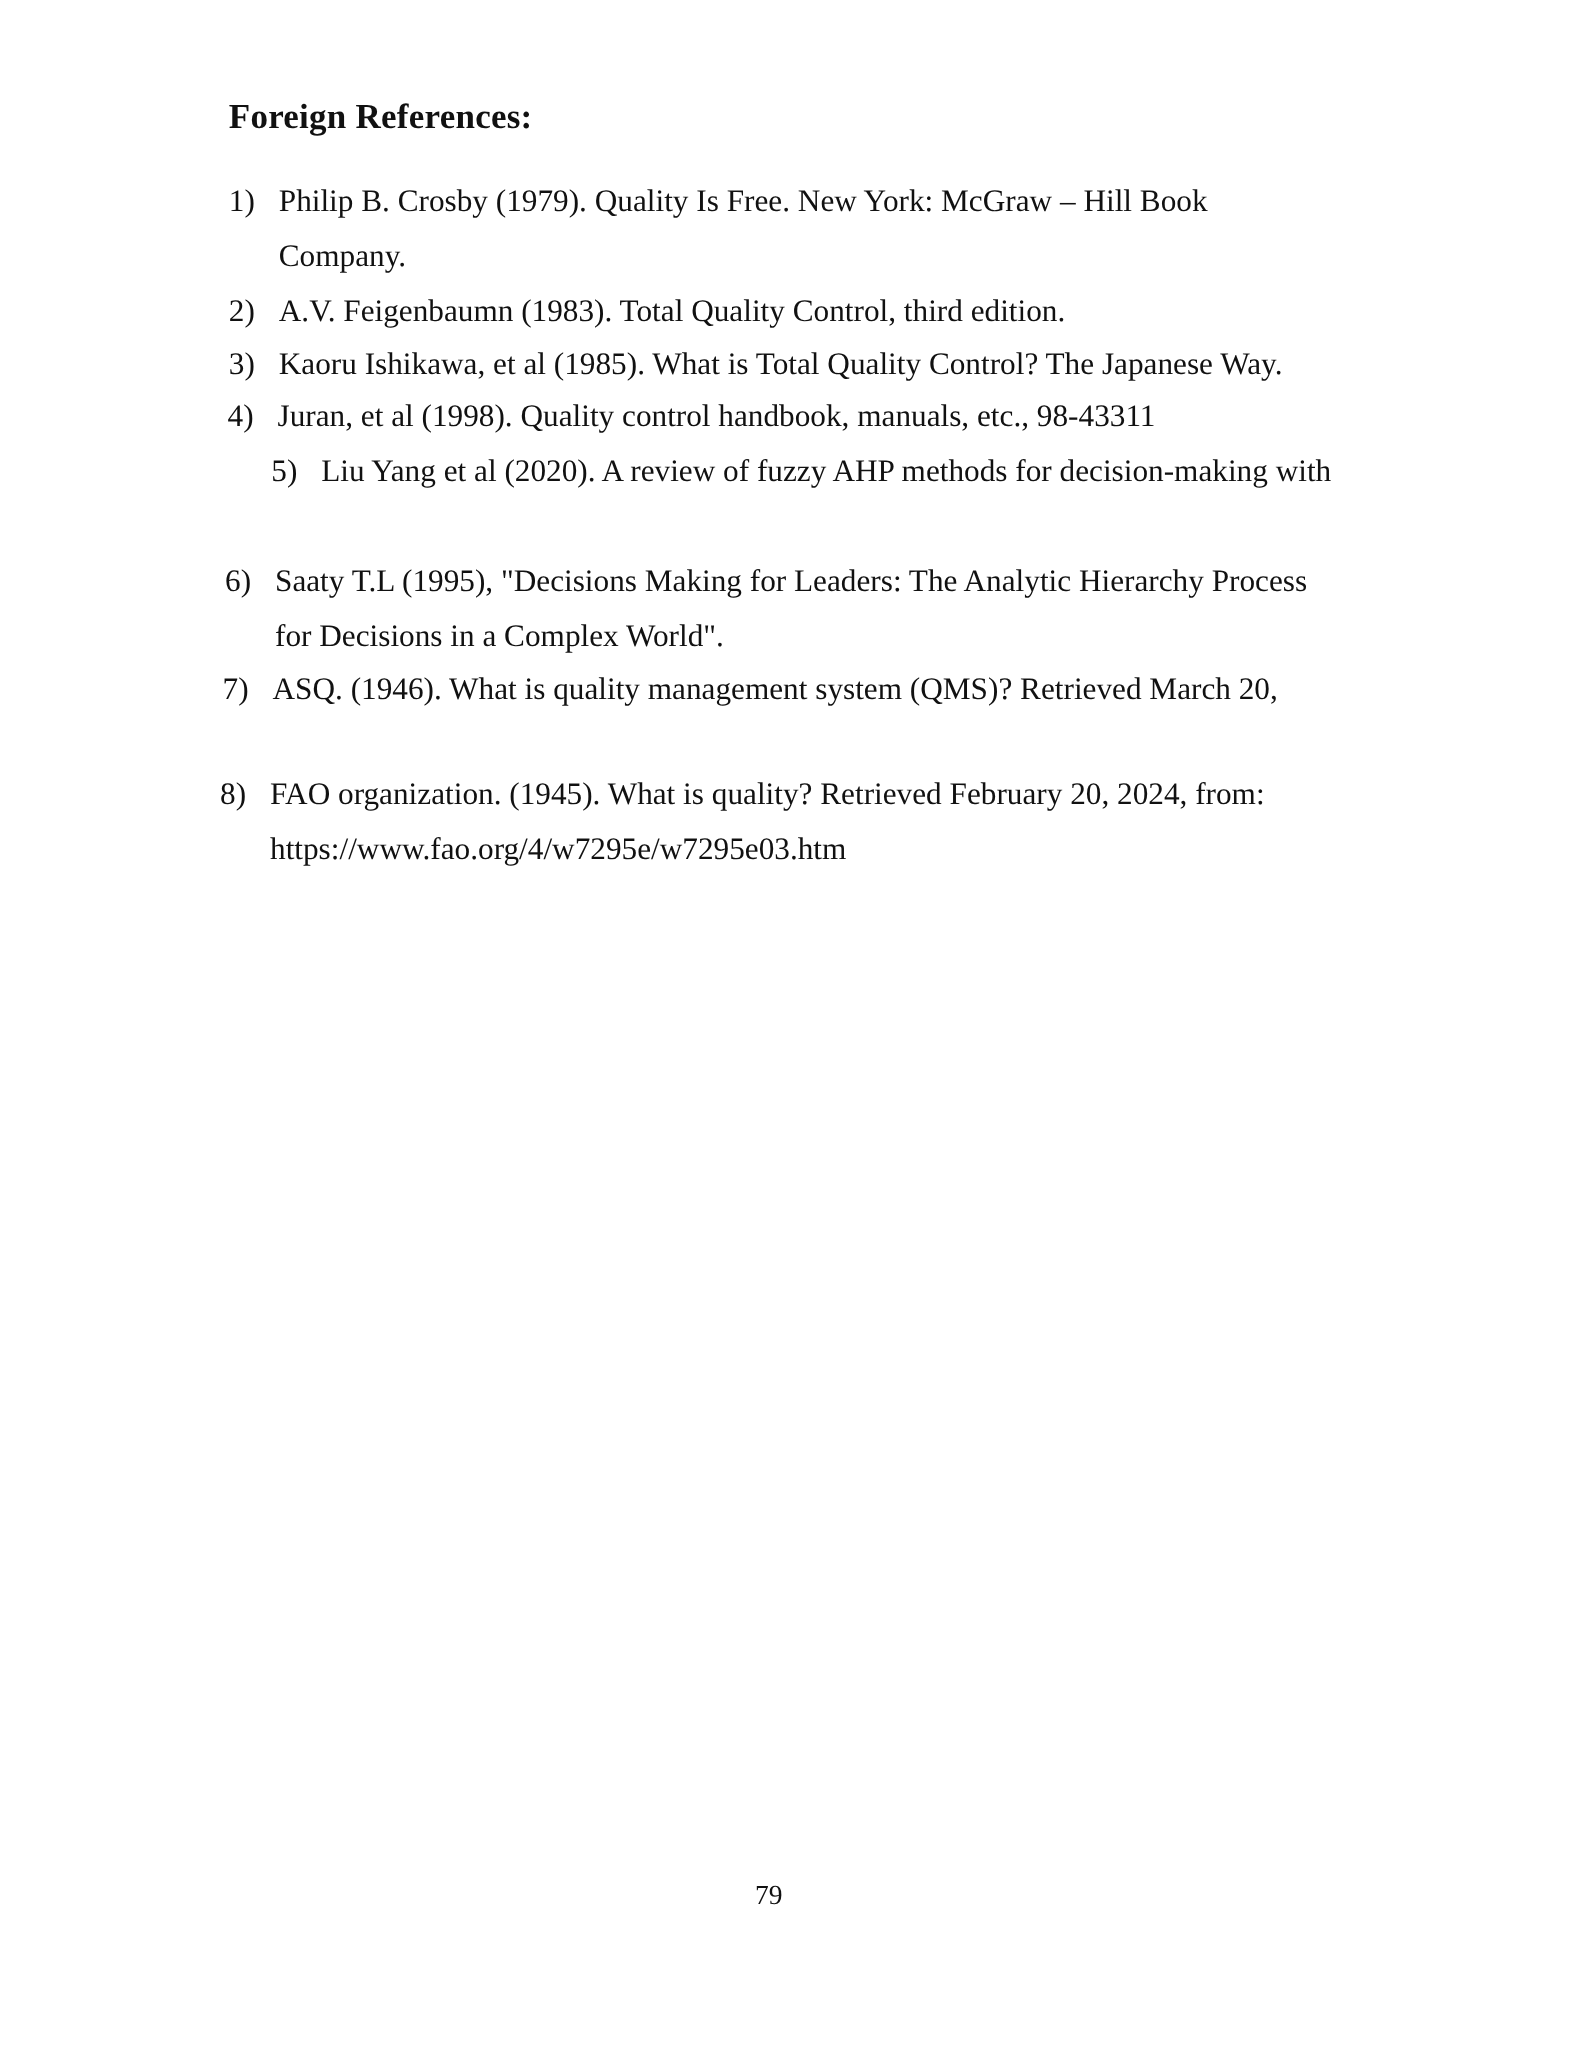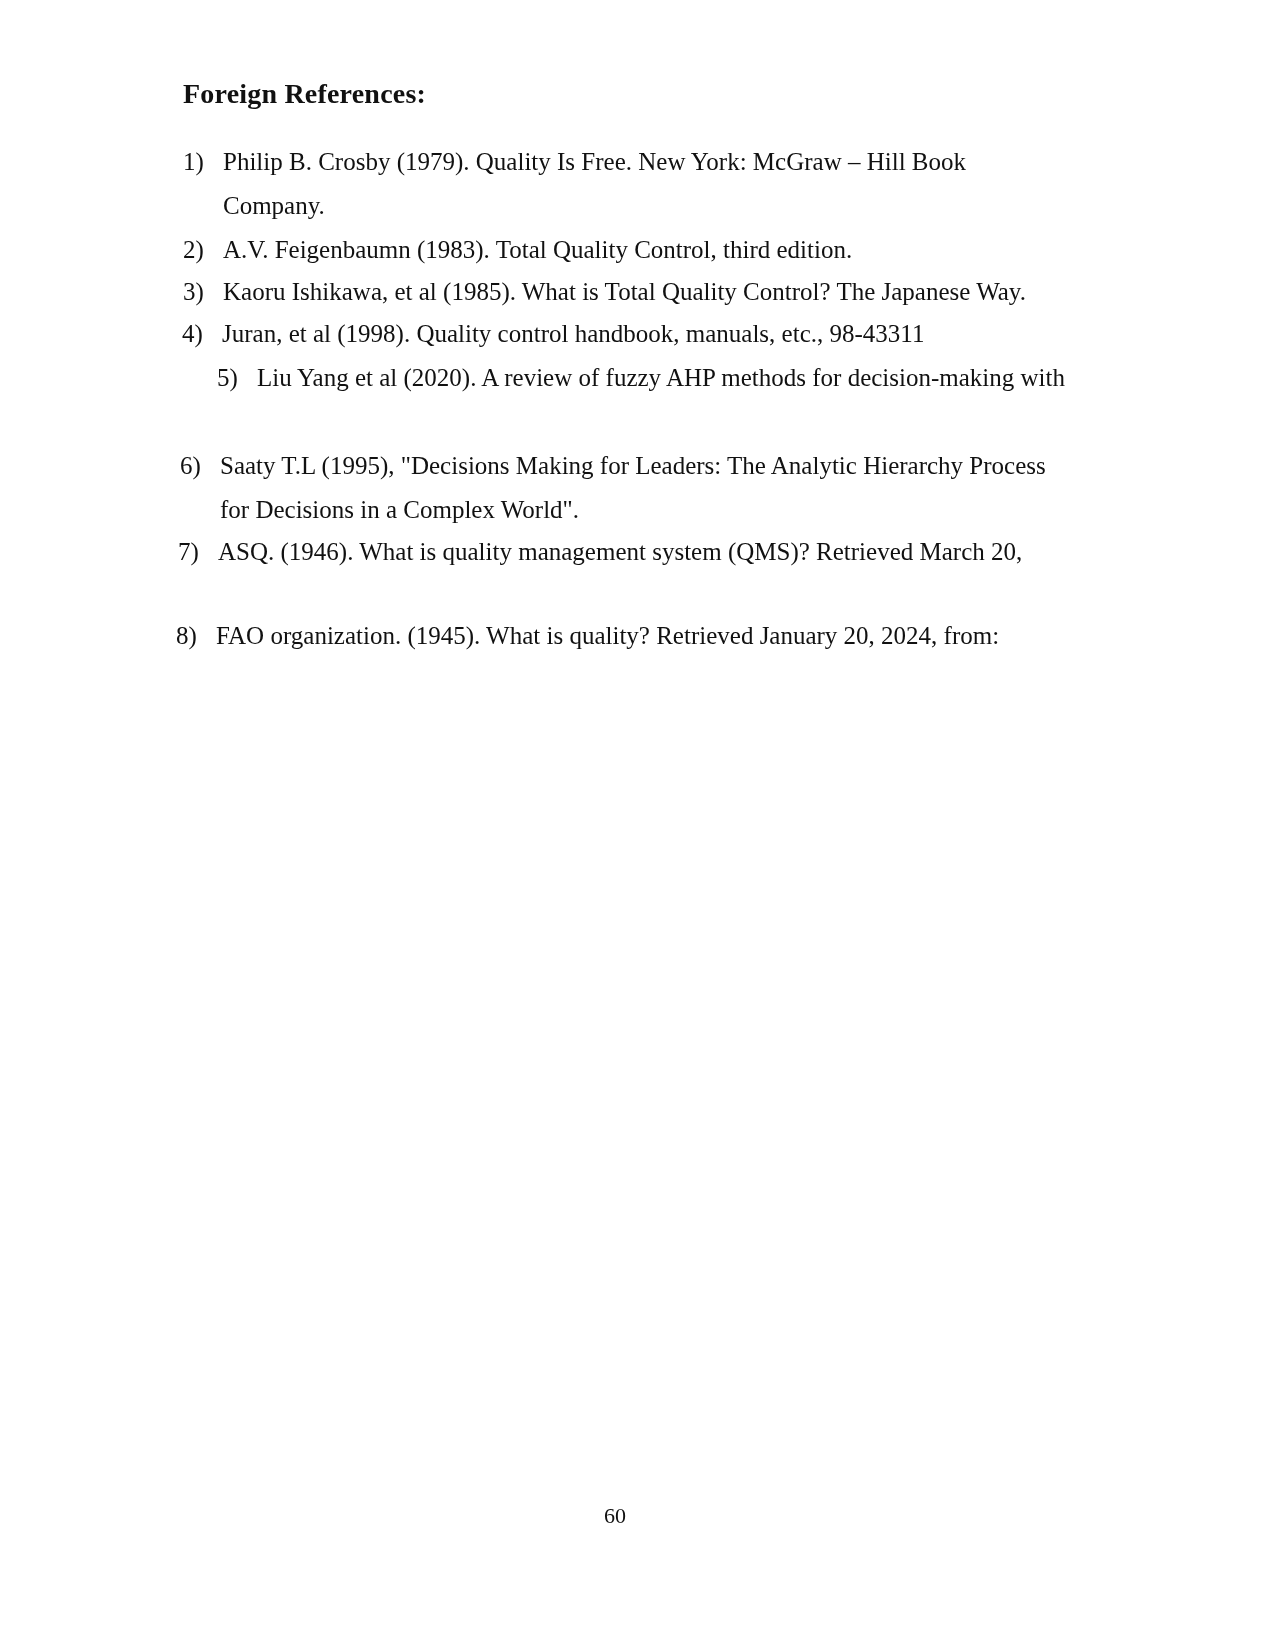--- a/index.html
+++ b/index.html
@@ -52,17 +52,18 @@
   <div class="ref" style="left:180px; top:444px;">
     <span class="num">6)</span><span>Saaty T.L (1995), "Decisions Making for Leaders: The Analytic Hierarchy Process</span>
     <span class="cont">for Decisions in a Complex World".</span>
   </div>
 
   <div class="ref" style="left:178px; top:530px;">
     <span class="num">7)</span><span>ASQ. (1946). What is quality management system (QMS)? Retrieved March 20,</span>
   </div>
 
   <div class="ref" style="left:176px; top:614px;">
-    <span class="num">8)</span><span>FAO organization. (1945). What is quality? Retrieved January 20, 2024, from:</span>
+    <span class="num">8)</span><span>FAO organization. (1945). What is quality? Retrieved February 20, 2024, from:</span>
+    <span class="cont">https://www.fao.org/4/w7295e/w7295e03.htm</span>
   </div>
 
-  <div class="page-num">60</div>
+  <div class="page-num">79</div>
 </div>
 
 </body></html>

